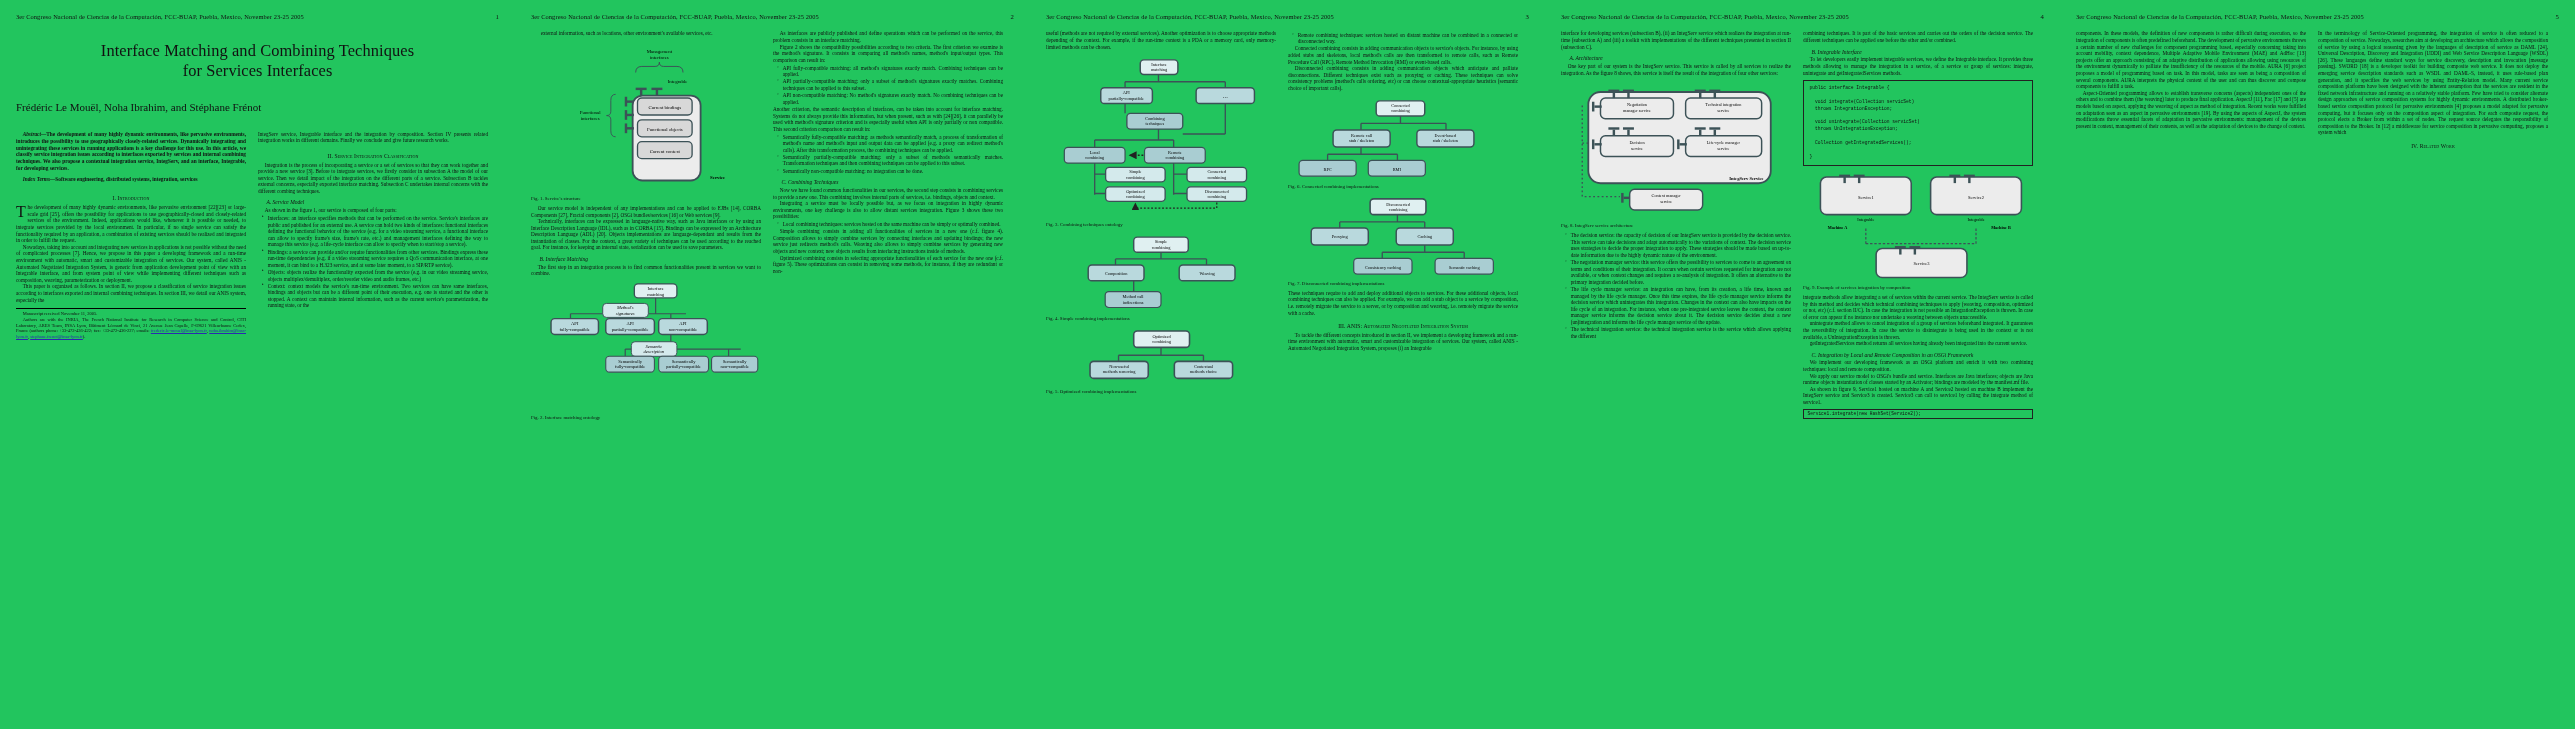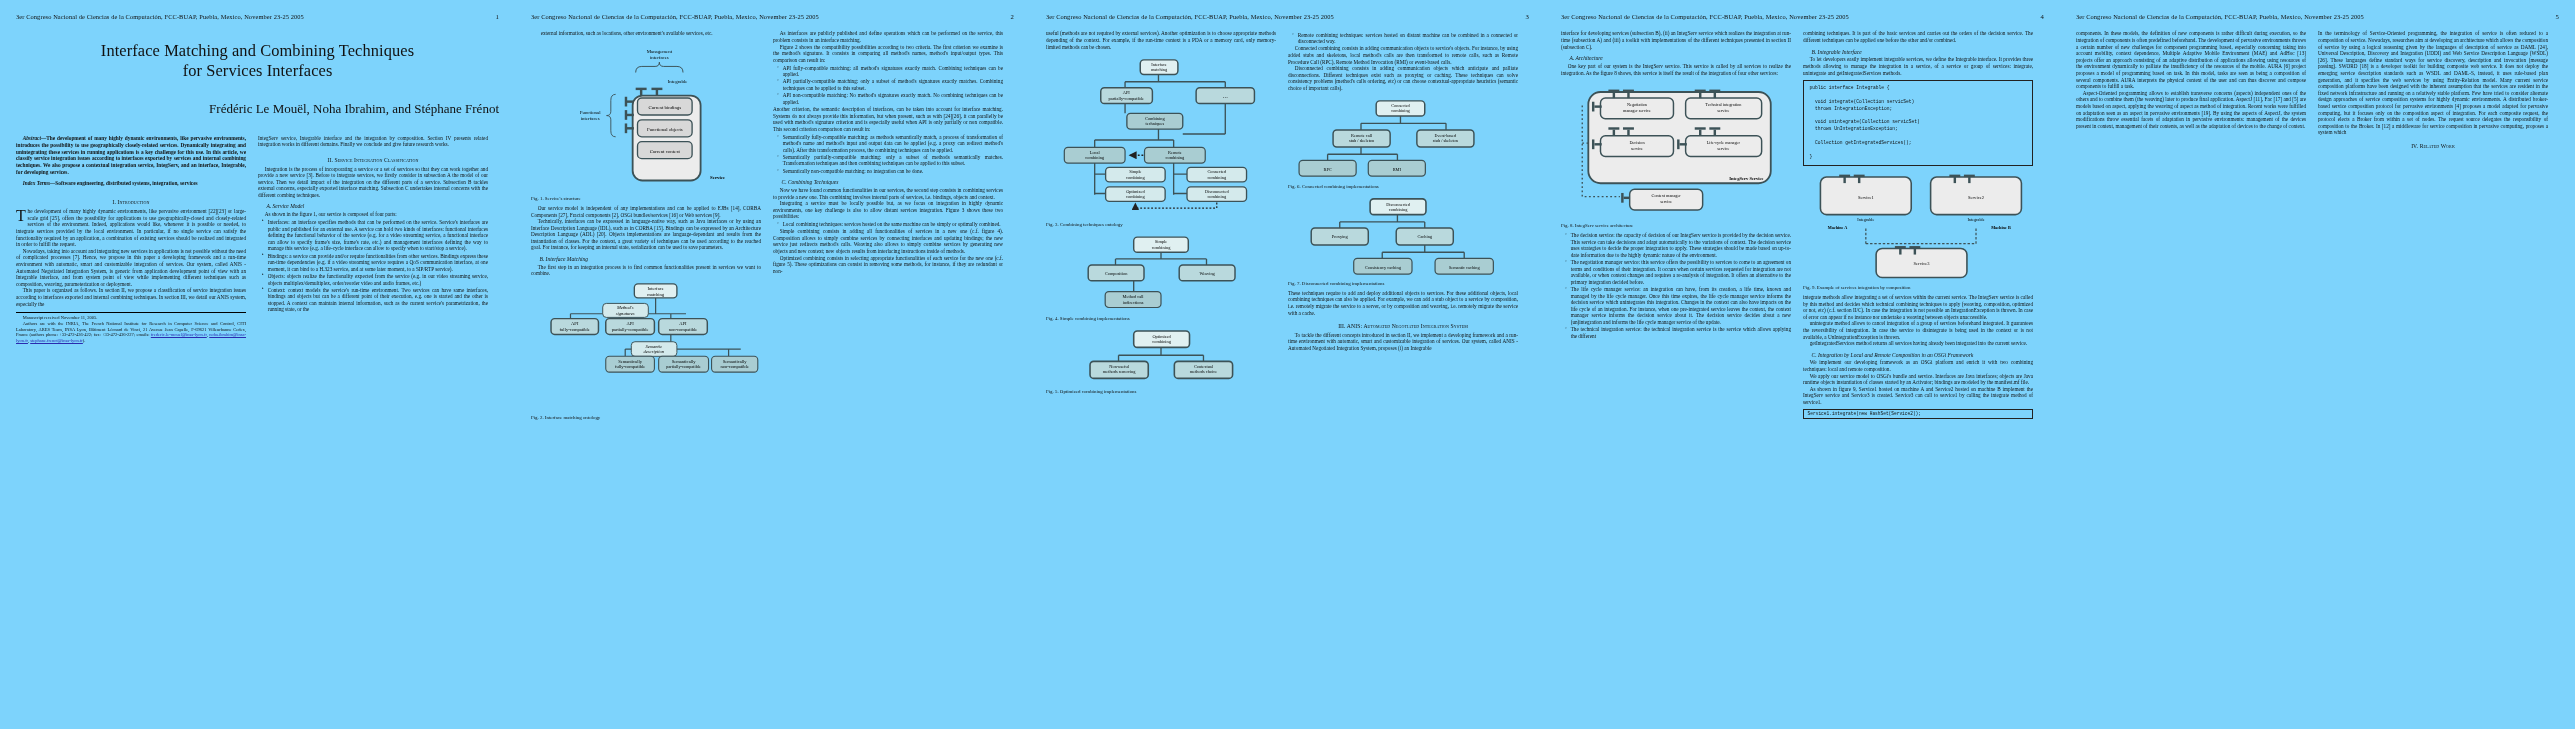--- a/index.html
+++ b/index.html
@@ -1,24 +1,24 @@
 <!DOCTYPE html>
 <html style="font-size:9.7px"><head>
 <meta charset="utf-8">
 <style>
   html,body{margin:0;padding:0;background:#ffffff;}
   body{width:2576px;height:729px;font-family:"Liberation Serif",serif;color:#111;overflow:hidden;}
   .sheet{position:absolute;top:0;left:0;width:2576px;height:729px;display:flex;}
-  .page{position:relative;width:515px;height:729px;box-sizing:border-box;background:#7dd3fc;padding:13.4px 16px 0 16px;}
+  .page{position:relative;width:515px;height:729px;box-sizing:border-box;background:#22c55e;padding:13.4px 16px 0 16px;}
   .runhead{display:flex;justify-content:space-between;align-items:baseline;font-size:6.4px;line-height:1.1;white-space:nowrap;letter-spacing:0.1px;margin-bottom:9.7px;}
   .runhead .pg{font-size:6.7px;padding-left:4.9px;}
   .cols{display:flex;gap:12px;align-items:flex-start;}
   .col{width:230px;}
   .title{font-size:16.4px;line-height:1.18;text-align:center;margin:20.7px 0 0 0;font-weight:400;letter-spacing:0.1px;}
-  .authors{font-size:13px;text-align:right;margin:20.7px 0 18px 0;}
+  .authors{font-size:11px;text-align:left;margin:20.7px 0 18px 0;}
   p{margin:0;font-size:5.2px;line-height:1.27;text-align:justify;text-indent:6.7px;}
   p.noind{text-indent:0;}
   .abs{font-size:5.3px;font-weight:bold;text-align:justify;text-indent:6.7px;line-height:1.3;}
   .abs i{font-style:italic;}
   .sec{font-size:5.7px;text-align:center;margin:6.7px 0 3px 0;font-variant:small-caps;letter-spacing:0.1px;}
   .sub{font-size:5.5px;font-style:italic;margin:4.9px 0 1.8px 0;padding-left:8.5px;}
   .drop{float:left;font-size:16px;line-height:.82;padding:1.2px 1.8px 0 0;}
   ul{margin:1.2px 0 0 0;padding-left:9.7px;list-style:none;}
   li{font-size:5.2px;line-height:1.27;text-align:justify;position:relative;margin-bottom:0.6px;}
   li:before{content:"\25CF";position:absolute;left:-6px;top:0;font-size:3px;}

